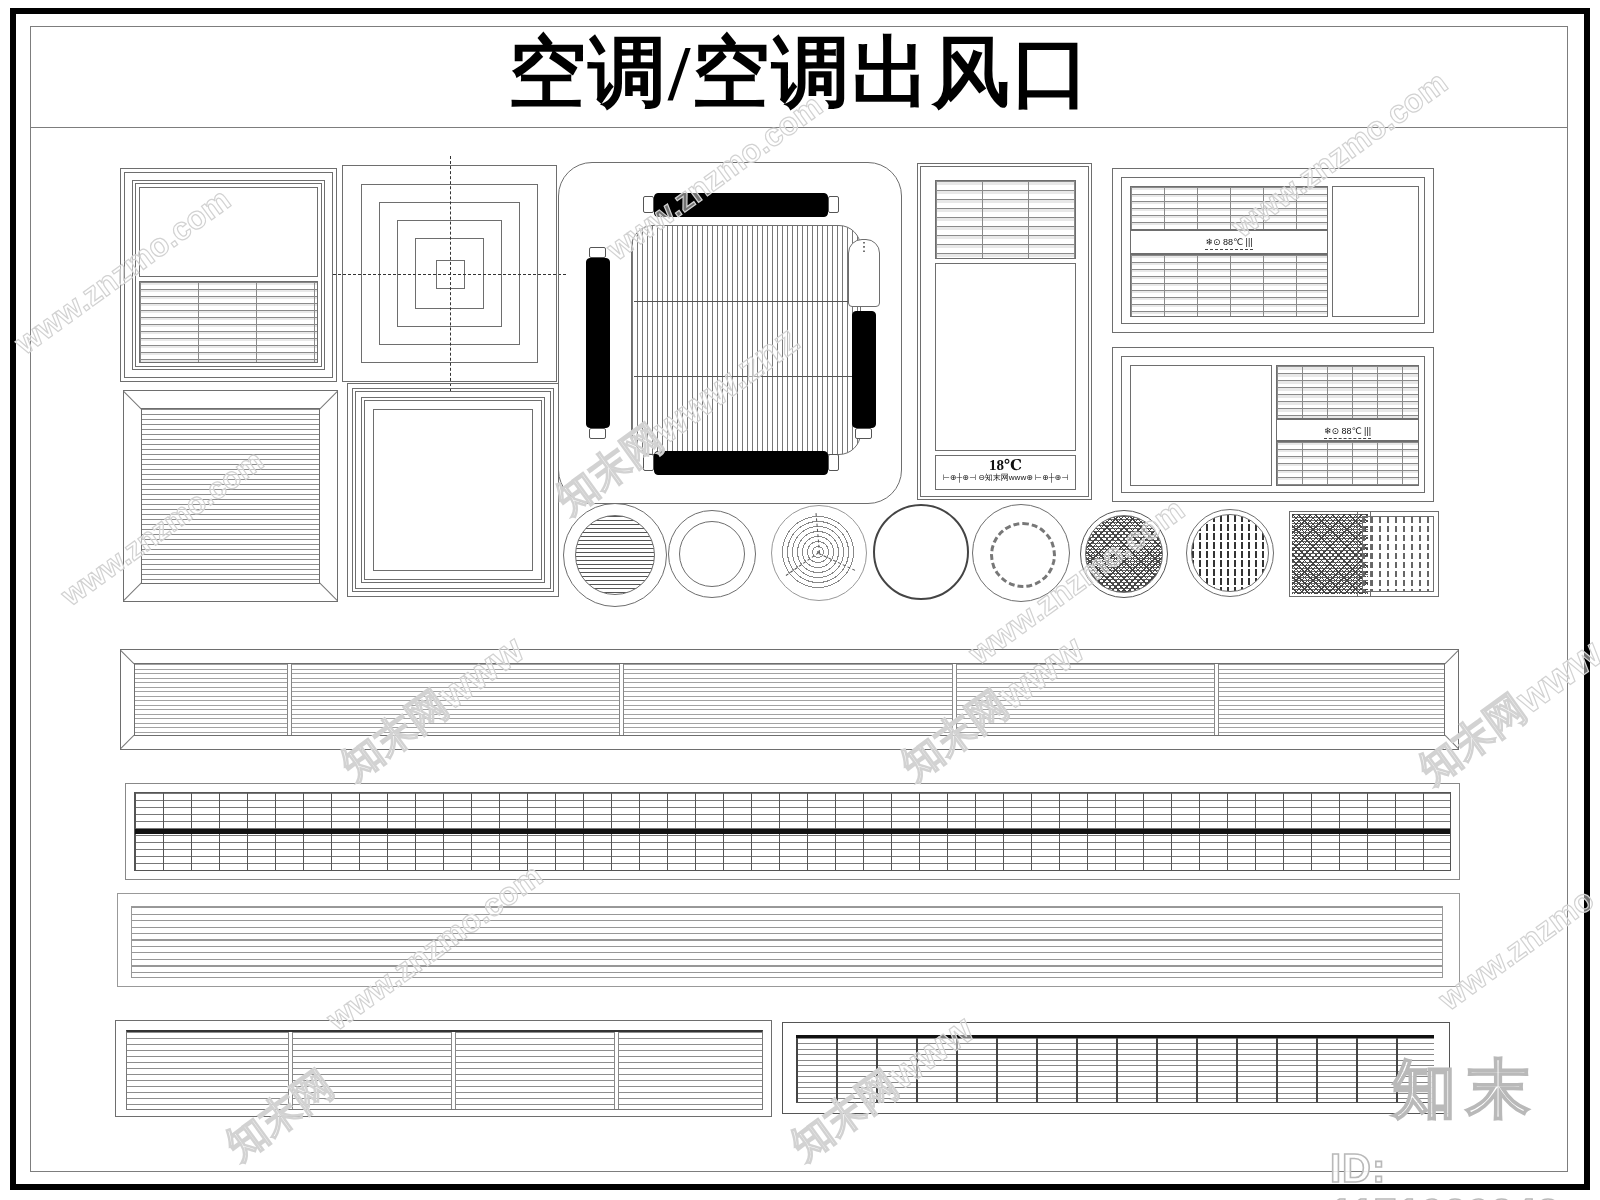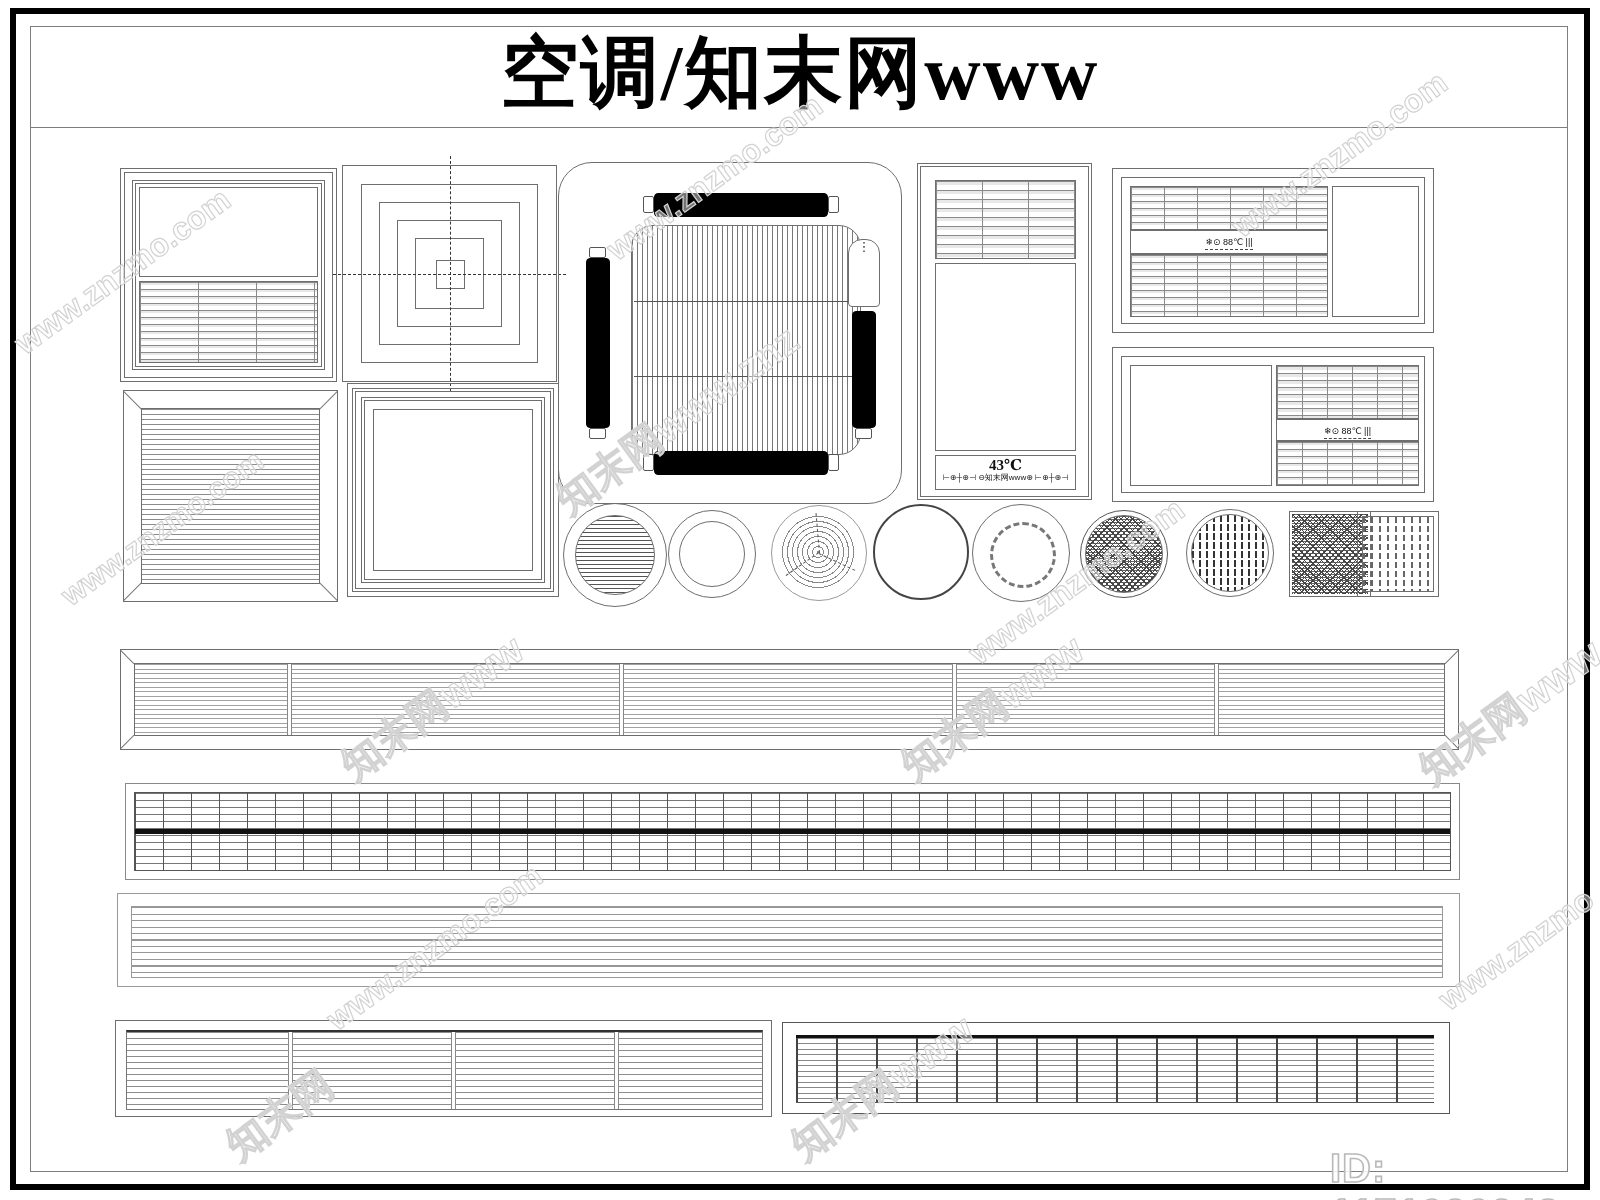--- a/index.html
+++ b/index.html
@@ -69,21 +69,21 @@
   .rings{background-image:repeating-radial-gradient(circle at 50% 50%,#888 0 1px,transparent 1px 5px);border-radius:50%;}
   .spoke{position:absolute;left:50%;top:50%;width:40px;height:0;border-top:1px dashed #555;transform-origin:0 0;}
 </style>
 </head>
 <body>
 
 <div class="sheet">
 
   <div class="abs frame-outer"></div>
   <div class="abs frame-inner"></div>
-  <div class="abs page-title">空调/知末网www</div>
+  <div class="abs page-title">空调/空调出风口</div>
   <div class="abs title-rule"></div>
 
   <div class="abs b" style="left:120px;top:168px;width:215px;height:212px;">
     <div class="abs b" style="left:3px;top:3px;right:3px;bottom:3px;">
       <div class="abs b2" style="left:10px;top:10px;right:10px;bottom:10px;">
         <div class="abs b white" style="left:3px;top:3px;right:3px;height:88px;"></div>
         <div class="abs b grille" style="left:3px;top:97px;right:3px;bottom:3px;--col:58px;--row:7px;"></div>
       </div>
     </div>
   </div>
@@ -114,21 +114,21 @@
     <div class="cap" style="left:30px;top:265px;width:15px;height:9px;"></div>
     <div class="abs slot" style="left:293px;top:148px;width:22px;height:115px;"></div>
     <div class="cap" style="left:296px;top:265px;width:15px;height:9px;"></div>
     <div class="abs b white" style="left:289px;top:76px;width:30px;height:66px;border-radius:14px 14px 4px 4px;text-align:center;font-size:13px;line-height:1.1;color:#333;">⋮</div>
   </div>
 
   <div class="abs b2" style="left:920px;top:166px;width:167px;height:329px;">
     <div class="abs b grille" style="left:14px;top:13px;width:139px;height:77px;--col:46px;--row:9px;"></div>
     <div class="abs b white" style="left:14px;top:96px;width:139px;height:186px;"></div>
     <div class="abs b" style="left:14px;top:288px;width:139px;height:33px;">
-      <div class="temp" style="margin-top:2px;">43℃</div>
+      <div class="temp" style="margin-top:2px;">18℃</div>
       <div class="tiny" style="font-size:8px;">⊢⊕┼⊕⊣  ⊖知末网www⊕  ⊢⊕┼⊕⊣</div>
     </div>
   </div>
 
   <div class="abs b" style="left:1112px;top:168px;width:320px;height:163px;">
     <div class="abs b" style="left:8px;top:8px;width:302px;height:145px;">
       <div class="abs b grille" style="left:8px;top:8px;width:196px;height:42px;--col:33px;--row:7px;"></div>
       <div class="abs b white" style="left:8px;top:52px;width:196px;height:22px;text-align:center;">
         <span class="tiny dashedline">❄⊙ 88℃ |||</span>
       </div>
@@ -221,20 +221,21 @@
       <div class="divider-v" style="left:161px;"></div>
       <div class="divider-v" style="left:324px;"></div>
       <div class="divider-v" style="left:487px;"></div>
     </div>
   </div>
 
   <div class="abs" style="left:782px;top:1022px;width:666px;height:90px;border:1px solid #555;">
     <div class="abs grid-coarse" style="left:13px;top:12px;width:638px;height:64px;border-top:3px solid #111;border-bottom:1px solid #555;"></div>
   </div>
 
+  <div class="abs outline-text logo" style="left:1392px;top:1046px;">知末</div>
   <div class="abs outline-text idtext" style="left:1330px;top:1146px;">ID: 1171020243</div>
 
   <div class="abs" style="inset:0;pointer-events:none;">
       <div class="wm" style="left: 8px; top: 332px; font-size: 32px;">www.znzmo.com</div>
       <div class="wm" style="left: 55px; top: 585px; font-size: 30px;">www.znzmo.com</div>
       <div class="wm" style="left: 600px; top: 238px; font-size: 32px;">www.znzmo.com</div>
       <div class="wm" style="left: 1225px; top: 215px; font-size: 32px;">www.znzmo.com</div>
       <div class="wm" style="left: 545px; top: 482px; font-size: 40px;">知末网www.znz</div>
       <div class="wm" style="left: 962px; top: 642px; font-size: 32px;">www.znzmo.com</div>
       <div class="wm" style="left: 330px; top: 748px; font-size: 40px;">知末网www</div>

